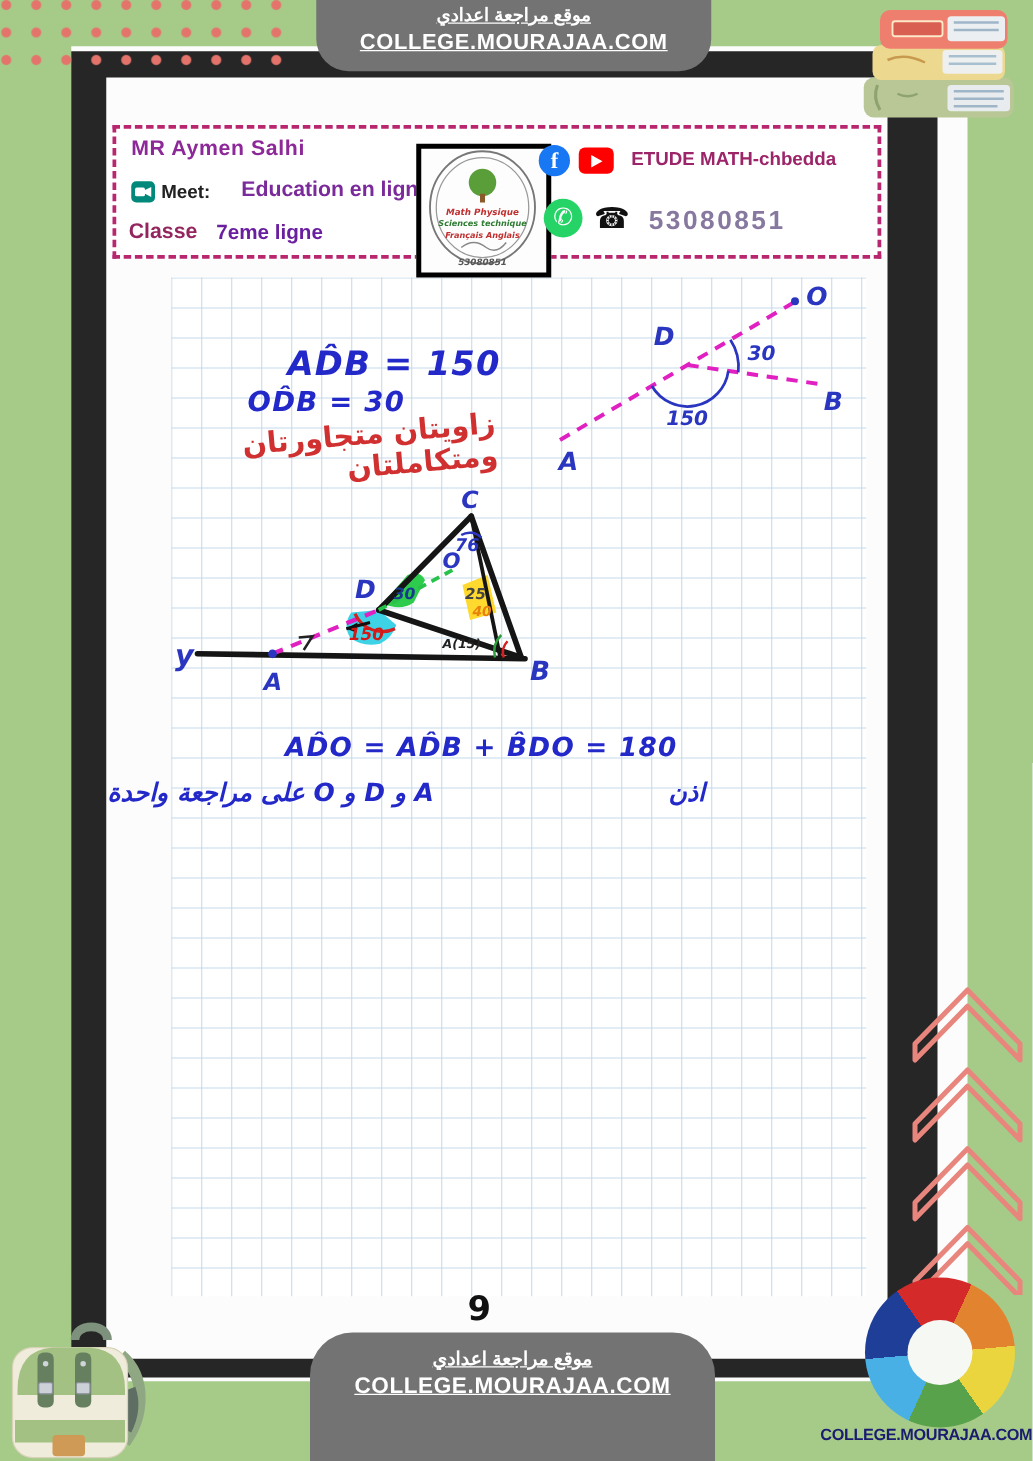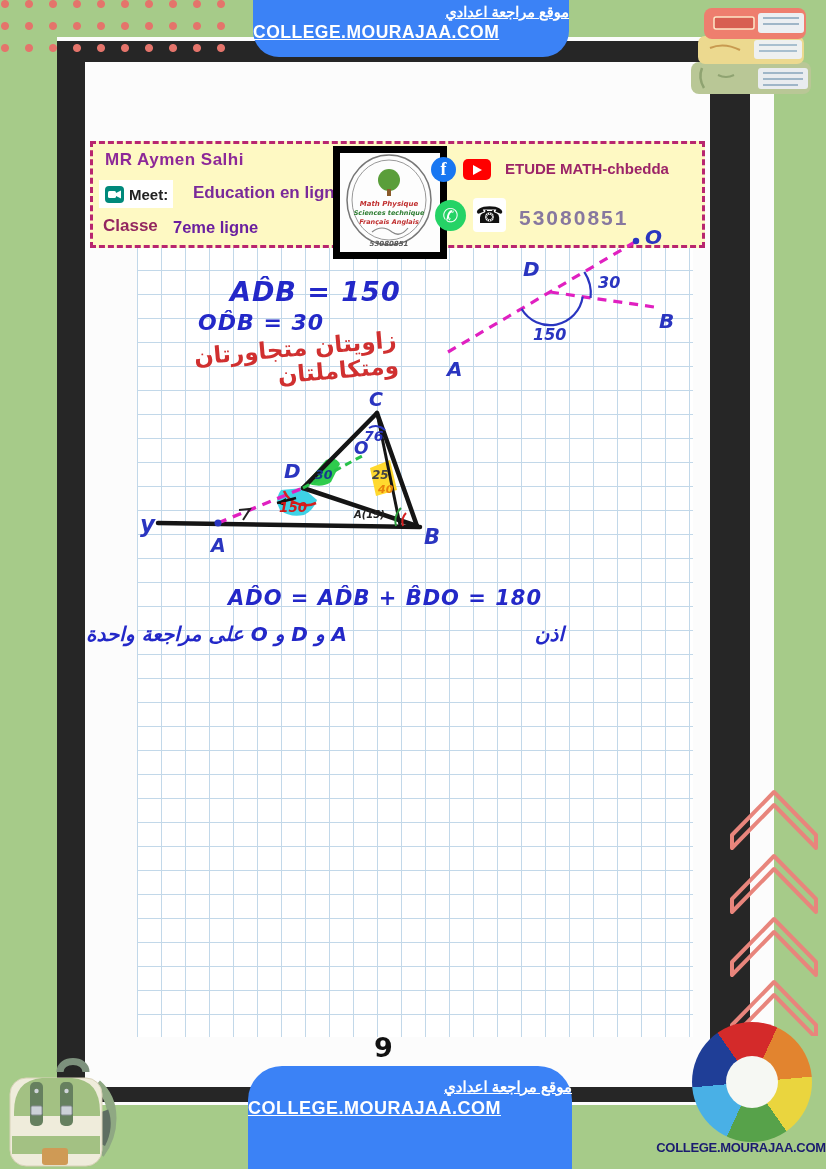--- a/index.html
+++ b/index.html
@@ -11,37 +11,37 @@
   .abs{position:absolute;}
   
   #sheet{left:57px;top:37px;width:717px;height:1068px;background:#fcfcfc;z-index:1;}
   #frame{left:57px;top:41px;width:693px;height:1061px;box-sizing:border-box;
     border-style:solid;border-color:#262626;border-width:21px 40px 15px 28px;z-index:2;}
   
   #dots{left:0;top:0;width:232px;height:62px;z-index:7;
     background-image:radial-gradient(circle,#e4746b 3.5px,rgba(0,0,0,0) 4.5px);
     background-size:24px 22px;background-position:-7px -7px;}
   
-  .bubble{background:#3b82f6;z-index:8;}
+  .bubble{background:#737373;text-align:center;z-index:8;}
   #top-bubble{left:253px;top:0;width:316px;height:57px;border-radius:0 0 26px 26px;padding-top:4px;box-sizing:border-box;}
   #footer-bubble{left:248px;top:1066px;width:324px;height:103px;border-radius:34px 34px 0 0;padding-top:12px;box-sizing:border-box;}
   .site-ar{color:#fff;font-weight:bold;font-size:14.5px;text-decoration:underline;direction:rtl;}
   .site-url{color:#fff;font-weight:bold;font-size:17.5px;text-decoration:underline;letter-spacing:.5px;margin-top:2px;}
   #footer-bubble .site-ar{font-size:15px;}
   #footer-bubble .site-url{font-size:18px;}
   
-  #card{left:90px;top:100px;width:615px;height:107px;background:#fef9c3;
-    border:3px dashed #b8266f;box-sizing:border-box;z-index:5;margin-top:41px;}
+  #card{left:90px;top:100px;width:615px;height:107px;background:#ffffff;
+    border:3px dashed #b8266f;box-sizing:border-box;z-index:5;}
   .teacher{left:12px;top:6px;font-size:17px;font-weight:bold;color:#8d2898;letter-spacing:.5px;}
   .meet-box{left:6px;top:36px;height:28px;background:#fff;display:flex;align-items:center;padding:0 5px 0 5px;}
   .meet-label{font-size:15px;color:#222;font-weight:bold;margin-left:4px;}
   .meet-value{left:100px;top:39px;font-size:17px;font-weight:bold;color:#7a2a9a;}
   .class-label{left:10px;top:72px;font-size:17px;font-weight:bold;color:#93265f;}
   .class-value{left:80px;top:74px;font-size:16.5px;font-weight:bold;color:#6a1f9f;}
-  .logo-box{left:240px;top:2px;width:100px;height:99px;background:#fdfdfd;border:7px solid #000000;}
+  .logo-box{left:240px;top:12px;width:100px;height:99px;background:#fdfdfd;border:4px solid #000000;}
   .fb{left:338px;top:13px;width:25px;height:25px;border-radius:50%;background:#1877f2;color:#fff;
       font-weight:bold;font-size:18px;text-align:center;line-height:25px;font-family:"Liberation Serif",serif;}
   .yt{left:370px;top:15px;width:28px;height:21px;border-radius:5px;background:#f00;}
   .yt::after{content:"";position:absolute;left:10px;top:6px;border-left:9px solid #fff;
       border-top:5px solid rgba(0,0,0,0);border-bottom:5px solid rgba(0,0,0,0);}
   .brand{left:412px;top:16px;font-size:15px;font-weight:bold;color:#9c2468;}
   .wa{left:342px;top:56px;width:31px;height:31px;border-radius:50%;background:#25d366;color:#fff;
       font-size:19px;text-align:center;line-height:31px;}
   .ph{left:380px;top:54px;width:33px;height:34px;background:#fff;border-radius:4px;color:#111;
       font-size:23px;text-align:center;line-height:34px;}

